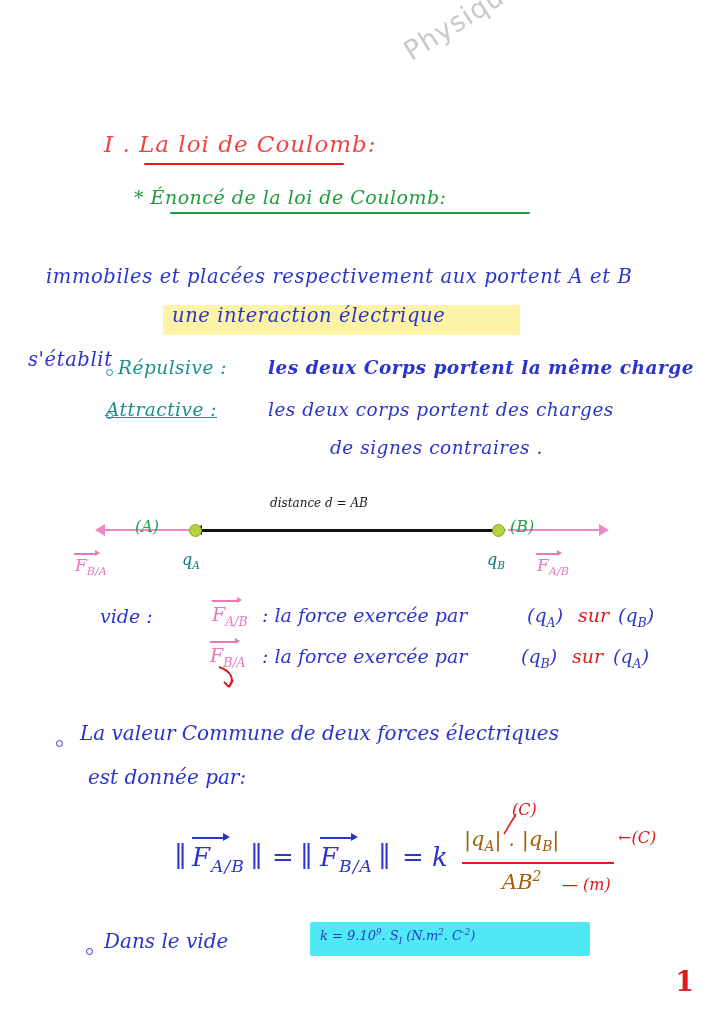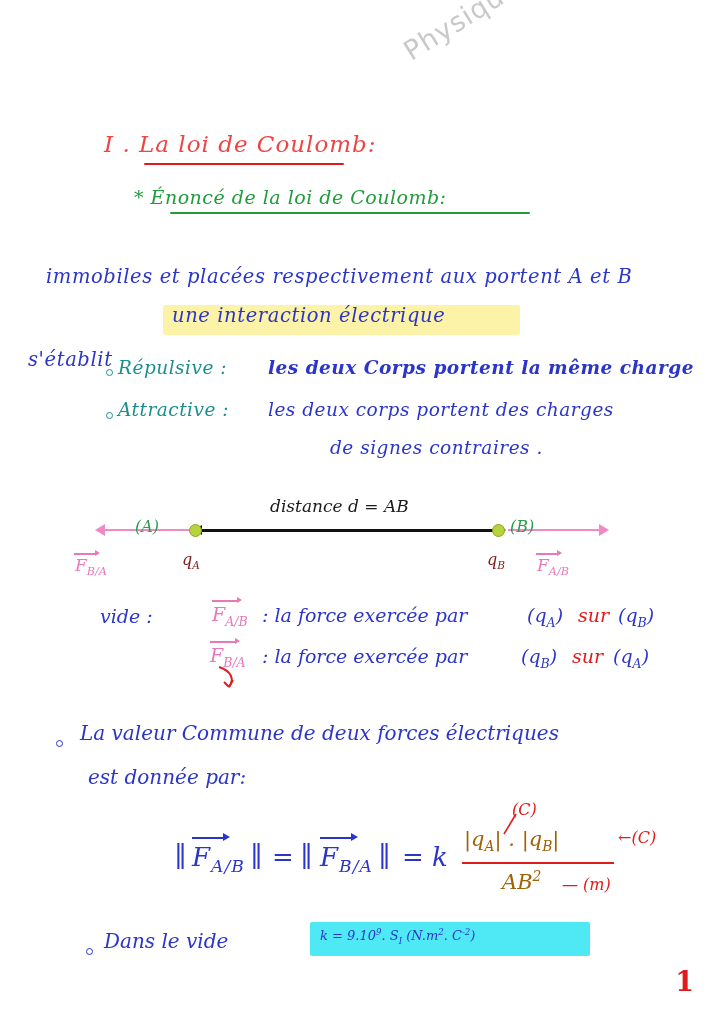--- a/index.html
+++ b/index.html
@@ -143,21 +143,21 @@
     border-left: 10px solid #f08ac4;
   }
   .charge-dot {
     position: absolute;
     width: 11px; height: 11px;
     border-radius: 50%;
     background: #b5d33a;
     border: 1.5px solid #8aa824;
   }
   .label-olive {
-    color: #7f1d1d;
+    color: #0f766e;
     font-size: 16px;
   }
   .label-green-p {
     color: #2a9c4a;
     font-size: 16px;
   }
 
   
   .formula {
     font-size: 26px;
@@ -228,25 +228,25 @@
   <div class="hl-yellow" style="left:163px; top:305px; width:357px; height:30px;"></div>
 
   <div class="hw body-line above" style="left:28px; top:305px;margin-top:44px;">s'établit</div>
   <div class="hw body-line above" style="left:172px; top:305px;">une interaction électrique</div>
 
   <div class="dot teal" style="left:106px; top:369px;"></div>
   <div class="hw bullet-line teal" style="left:118px; top:358px;">Répulsive :</div>
   <div class="hw bullet-line blue" style="left:268px; top:358px;font-weight:bold;">les deux Corps portent la même charge</div>
 
   <div class="dot teal" style="left:106px; top:412px;"></div>
-  <div class="hw bullet-line teal" style="left:118px; top:400px;">Attractive :</div>
+  <div class="hw bullet-line teal" style="left:106px; top:400px;text-decoration:underline;">Attractive :</div>
   <div class="hw bullet-line blue" style="left:268px; top:400px;">les deux corps portent des charges</div>
   <div class="hw bullet-line blue" style="left:330px; top:438px;">de signes contraires .</div>
 
-  <div class="hw black" style="left:270px; top:497px; font-size:17px;">distance d = AB</div>
+  <div class="hw black" style="left:270px; top:497px; font-size:12px;">distance d = AB</div>
 
   <div class="axis-line" style="left:200px; top:529px; width:300px;"></div>
   <div class="arrowhead-l" style="left:193px; top:525px;"></div>
   <div class="arrowhead-r" style="left:497px; top:525px;"></div>
 
   <div class="pink-line" style="left:104px; top:529px; width:92px;"></div>
   <div class="pink-arrow-l" style="left:95px; top:524px;"></div>
 
   <div class="pink-line" style="left:508px; top:529px; width:92px;"></div>
   <div class="pink-arrow-r" style="left:599px; top:524px;"></div>

